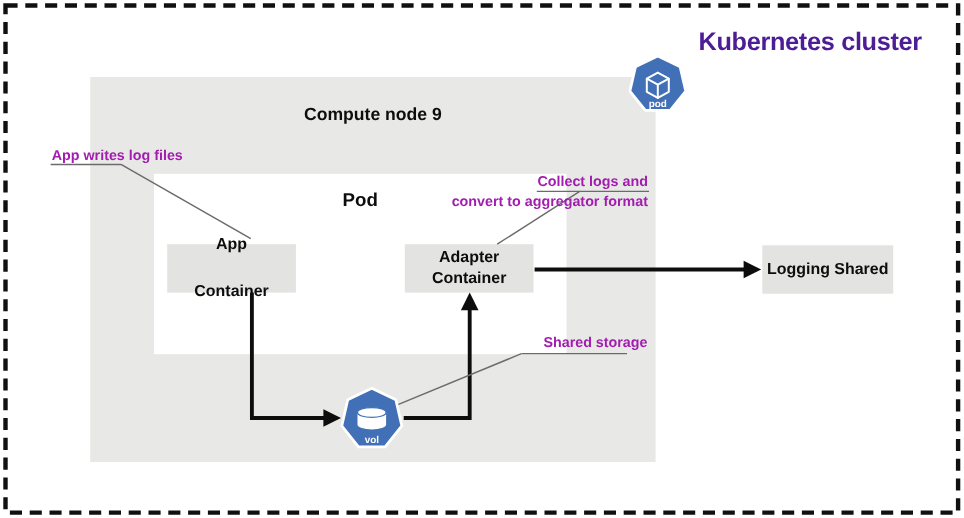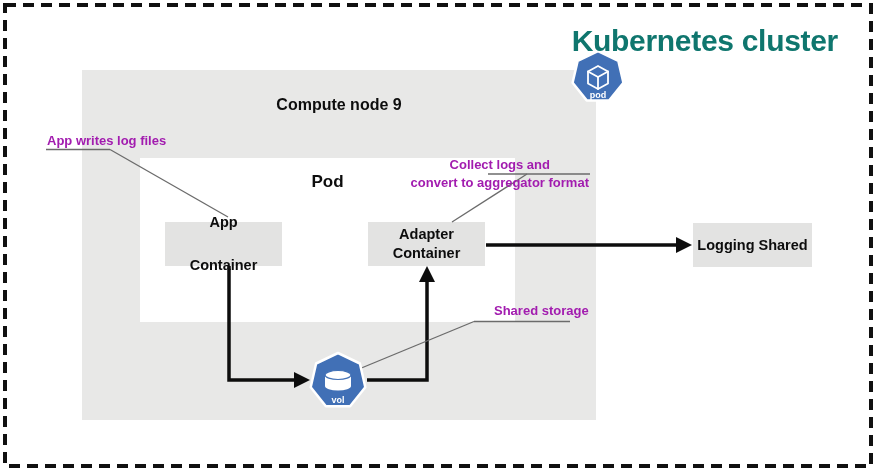--- a/index.html
+++ b/index.html
@@ -2,48 +2,48 @@
 <html><head>
 <meta charset="utf-8">
 <style>
   html,body { margin:0; padding:0; background:#ffffff; }
   .canvas {
     position:relative; width:876px; height:471px; background:#ffffff;
     font-family:"Liberation Sans", sans-serif; color:#0d0d0d; overflow:hidden;
   }
   .abs { position:absolute; }
   .title {
-    top:24px; right:38px; font-size:30px; font-weight:700; letter-spacing:-0.3px;
-    color:#0f766e; z-index:6;
+    top:24px; right:38px; font-size:23px; font-weight:700; letter-spacing:-0.3px;
+    color:#4c1d95; z-index:6;
   }
   .compute-node {
     left:82px; top:70px; width:514px; height:350px; background:#e8e8e7; z-index:1;
   }
   .compute-node-label {
     left:82px; top:96px; width:514px; text-align:center;
     font-size:16px; font-weight:600; z-index:3;
   }
   .pod-box {
     left:140px; top:158px; width:375px; height:164px; background:#ffffff; z-index:2;
   }
   .pod-label {
     left:140px; top:172px; width:375px; text-align:center;
     font-size:17px; font-weight:600; z-index:3;
   }
   .node-box {
     background:#e3e3e2; display:flex; flex-direction:column;
     align-items:center; justify-content:center; text-align:center;
     font-size:14.5px; font-weight:600; line-height:19px; z-index:3;
   }
-  .app-container      { left:165px; top:222px; width:117px; height:44px;gap:24px; }
+  .app-container      { left:152px; top:222px; width:117px; height:44px;gap:24px; }
   .adapter-container  { left:368px; top:222px; width:117px; height:44px; }
   .logging-system     { left:693px; top:223px; width:119px; height:44px; }
   .annotation { font-size:13px; font-weight:700; color:#a21caf; z-index:6; white-space:nowrap; }
   .ann-app-writes { left:47px;  top:133px; }
-  .ann-collect    { right:287px; top:156px; text-align:center; line-height:18px; }
+  .ann-collect    { right:287px; top:156px; text-align:right; line-height:18px; }
   .ann-shared     { left:494px; top:303px; }
   .overlay { left:0; top:0; z-index:5; pointer-events:none; }
 </style>
 </head>
 <body>
 
 <div class="canvas">
 
   <div class="abs compute-node"></div>
   <div class="abs compute-node-label">Compute node 9</div>

